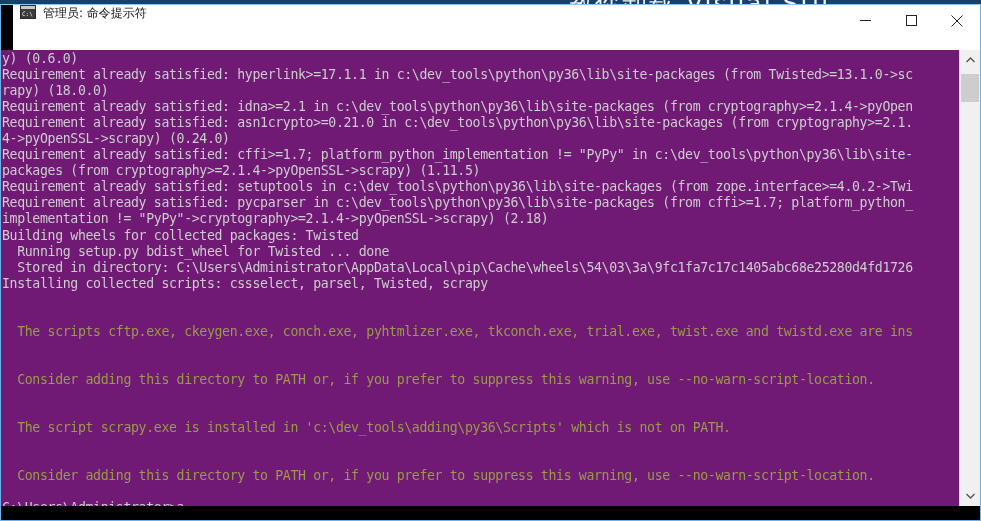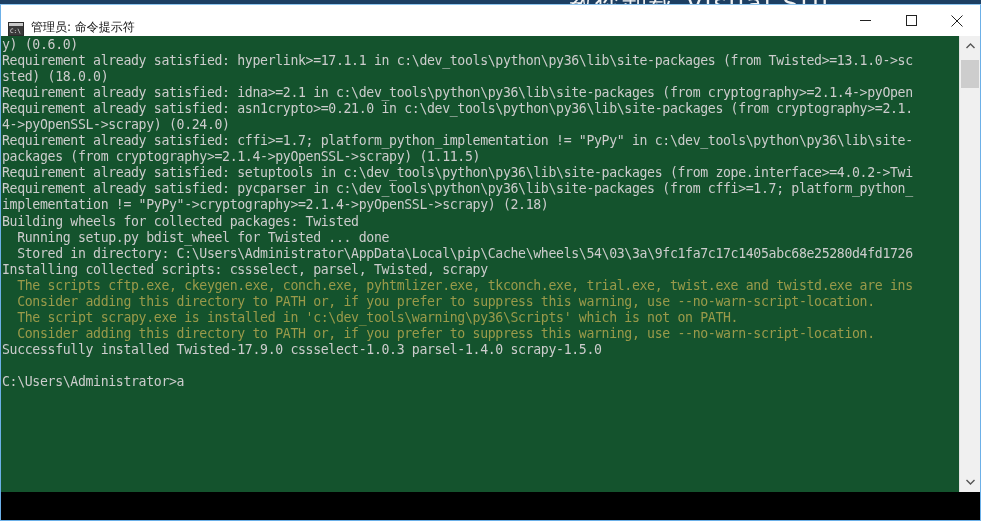--- a/index.html
+++ b/index.html
@@ -44,25 +44,26 @@
     box-sizing: border-box;
     border: 1px solid #6cb0e8;
     border-top: 1px solid #8ec6f0;
     background: #000;
     overflow: hidden;
   }
 
   
   #title-bar {
     position: relative;
-    height: 31px;
+    height: 45px;
     background: #ffffff;
     display: flex;
-    align-items: flex-end;
+    align-items: flex-start;
     user-select: none;
+    margin-left: 12px;
   }
   #window-icon {
     width: 16px;
     height: 14px;
     margin-left: 7px;
     margin-right: 7px;
     background: #3a3a3a;
     border: 1px solid #2b2b2b;
     position: relative;
     flex: none;
@@ -99,40 +100,40 @@
     align-items: center;
     justify-content: center;
     flex: none;
   }
   .caption-btn svg { display: block; }
 
   
   #terminal-area {
     position: relative;
     height: 456px;
-    background: #14532d;
+    background: #701a75;
     display: flex;
   }
   #terminal-text {
     flex: 1 1 auto;
     position: relative;
     overflow: hidden;
     padding-left: 1px;
     padding-top: 1px;
   }
   .term-line {
     font-family: "DejaVu Sans Mono", monospace;
     font-size: 13.2px;
     line-height: 16.05px;
     height: 16.05px;
     color: #cccccc;
     white-space: pre;
     letter-spacing: -0.35px;
   }
-  .term-line.warn { color: #9a9a4a; }
+  .term-line.warn { color: #9a9a4a; margin-top: 32px; }
   .term-line.blank { color: transparent; }
 
   
   #scrollbar {
     width: 21px;
     flex: none;
     background: #f0f0f0;
     position: relative;
     border-left: 1px solid #e2e2e2;
     box-sizing: border-box;
@@ -196,38 +197,37 @@
         <line x1="11.5" y1="0.5" x2="0.5" y2="11.5" stroke="#222" stroke-width="1"></line>
       </svg>
     </div>
   </div>
 
   <div id="terminal-area">
 
     <div id="terminal-text">
         <div class="term-line">y) (0.6.0)</div>
         <div class="term-line">Requirement already satisfied: hyperlink&gt;=17.1.1 in c:\dev_tools\python\py36\lib\site-packages (from Twisted&gt;=13.1.0-&gt;sc</div>
-        <div class="term-line">sted) (18.0.0)</div>
+        <div class="term-line">rapy) (18.0.0)</div>
         <div class="term-line">Requirement already satisfied: idna&gt;=2.1 in c:\dev_tools\python\py36\lib\site-packages (from cryptography&gt;=2.1.4-&gt;pyOpen</div>
         <div class="term-line">Requirement already satisfied: asn1crypto&gt;=0.21.0 in c:\dev_tools\python\py36\lib\site-packages (from cryptography&gt;=2.1.</div>
         <div class="term-line">4-&gt;pyOpenSSL-&gt;scrapy) (0.24.0)</div>
         <div class="term-line">Requirement already satisfied: cffi&gt;=1.7; platform_python_implementation != "PyPy" in c:\dev_tools\python\py36\lib\site-</div>
         <div class="term-line">packages (from cryptography&gt;=2.1.4-&gt;pyOpenSSL-&gt;scrapy) (1.11.5)</div>
         <div class="term-line">Requirement already satisfied: setuptools in c:\dev_tools\python\py36\lib\site-packages (from zope.interface&gt;=4.0.2-&gt;Twi</div>
         <div class="term-line">Requirement already satisfied: pycparser in c:\dev_tools\python\py36\lib\site-packages (from cffi&gt;=1.7; platform_python_</div>
         <div class="term-line">implementation != "PyPy"-&gt;cryptography&gt;=2.1.4-&gt;pyOpenSSL-&gt;scrapy) (2.18)</div>
         <div class="term-line">Building wheels for collected packages: Twisted</div>
         <div class="term-line">  Running setup.py bdist_wheel for Twisted ... done</div>
         <div class="term-line">  Stored in directory: C:\Users\Administrator\AppData\Local\pip\Cache\wheels\54\03\3a\9fc1fa7c17c1405abc68e25280d4fd1726</div>
         <div class="term-line">Installing collected scripts: cssselect, parsel, Twisted, scrapy</div>
         <div class="term-line warn">  The scripts cftp.exe, ckeygen.exe, conch.exe, pyhtmlizer.exe, tkconch.exe, trial.exe, twist.exe and twistd.exe are ins</div>
         <div class="term-line warn">  Consider adding this directory to PATH or, if you prefer to suppress this warning, use --no-warn-script-location.</div>
-        <div class="term-line warn">  The script scrapy.exe is installed in 'c:\dev_tools\warning\py36\Scripts' which is not on PATH.</div>
+        <div class="term-line warn">  The script scrapy.exe is installed in 'c:\dev_tools\adding\py36\Scripts' which is not on PATH.</div>
         <div class="term-line warn">  Consider adding this directory to PATH or, if you prefer to suppress this warning, use --no-warn-script-location.</div>
-        <div class="term-line">Successfully installed Twisted-17.9.0 cssselect-1.0.3 parsel-1.4.0 scrapy-1.5.0</div>
         <div class="term-line blank"> </div>
         <div class="term-line">C:\Users\Administrator&gt;a</div>
       </div>
 
     <div id="scrollbar">
       <div class="sb-arrow" id="sb-arrow-up">
         <svg width="9" height="6" viewBox="0 0 9 6">
           <polyline points="0.5,5 4.5,1 8.5,5" fill="none" stroke="#555" stroke-width="1.4"></polyline>
         </svg>
       </div>

